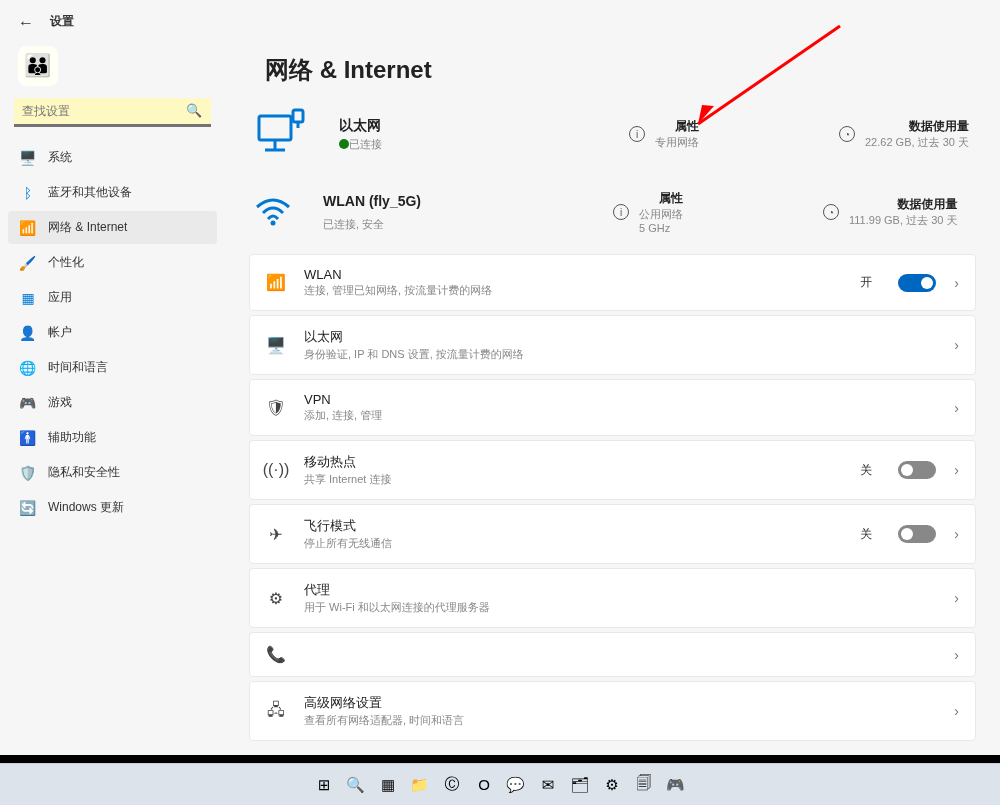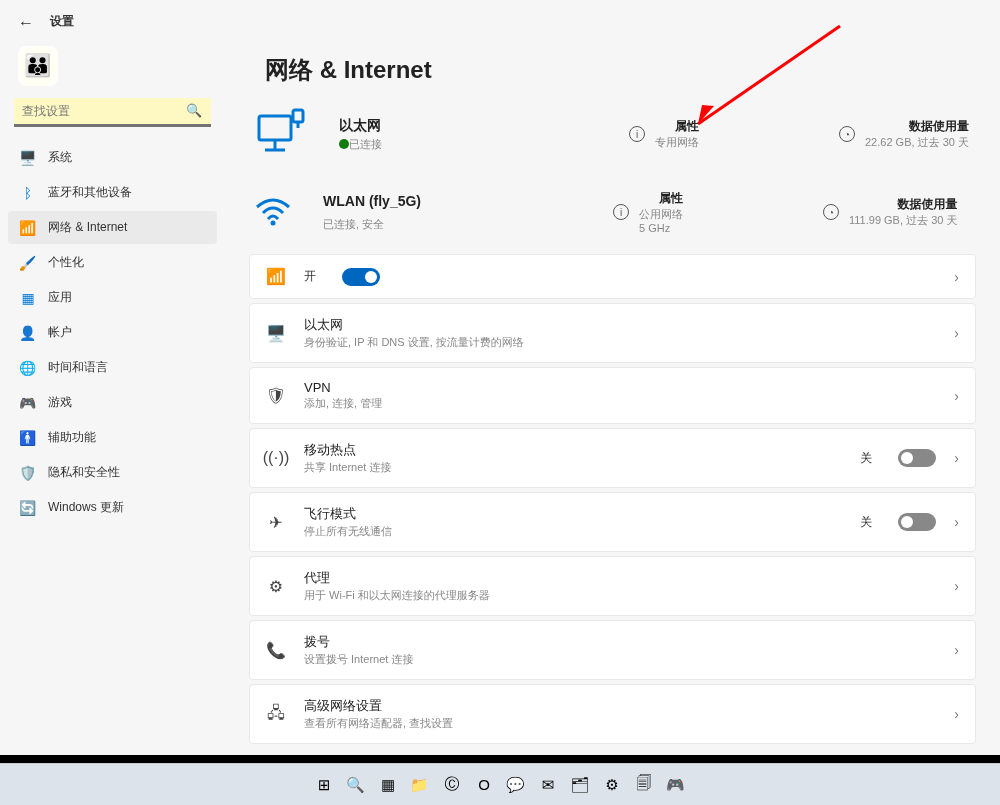--- a/index.html
+++ b/index.html
@@ -177,20 +177,24 @@
           <div class="t">数据使用量</div>
           <div class="s">111.99 GB, 过去 30 天</div>
         </div>
       </div>
 
     </div>
 
     <div id="cards-list">
         <div class="card">
           <span class="card-icon">📶</span>
+  <div class="card-body">
+            <div class="t">WLAN</div>
+            <div class="s">连接, 管理已知网络, 按流量计费的网络</div>
+          </div>
   <span class="toggle-label">开</span>
           <span class="toggle on">
             <span class="knob"></span>
           </span>
           <span class="chev">›</span>
         </div>
         <div class="card">
           <span class="card-icon">🖥️</span>
   <div class="card-body">
             <div class="t">以太网</div>
@@ -233,31 +237,27 @@
         <div class="card">
           <span class="card-icon">⚙</span>
   <div class="card-body">
             <div class="t">代理</div>
             <div class="s">用于 Wi-Fi 和以太网连接的代理服务器</div>
           </div>
   <span class="chev">›</span>
         </div>
         <div class="card">
           <span class="card-icon">📞</span>
-  <div class="card-body">
-            <div class="t">拨号</div>
-            <div class="s">设置拨号 Internet 连接</div>
-          </div>
   <span class="chev">›</span>
         </div>
         <div class="card">
           <span class="card-icon">🖧</span>
   <div class="card-body">
             <div class="t">高级网络设置</div>
-            <div class="s">查看所有网络适配器, 查找设置</div>
+            <div class="s">查看所有网络适配器, 时间和语言</div>
           </div>
   <span class="chev">›</span>
         </div>
       </div>
   </div>
 </div>
 
 <svg class="arrow-annotation" width="180" height="130">
   <line x1="160" y1="6" x2="18" y2="104" stroke="#ff0000" stroke-width="3"></line>
   <polygon points="18,104 34,86 22,85" fill="#ff0000"></polygon>

